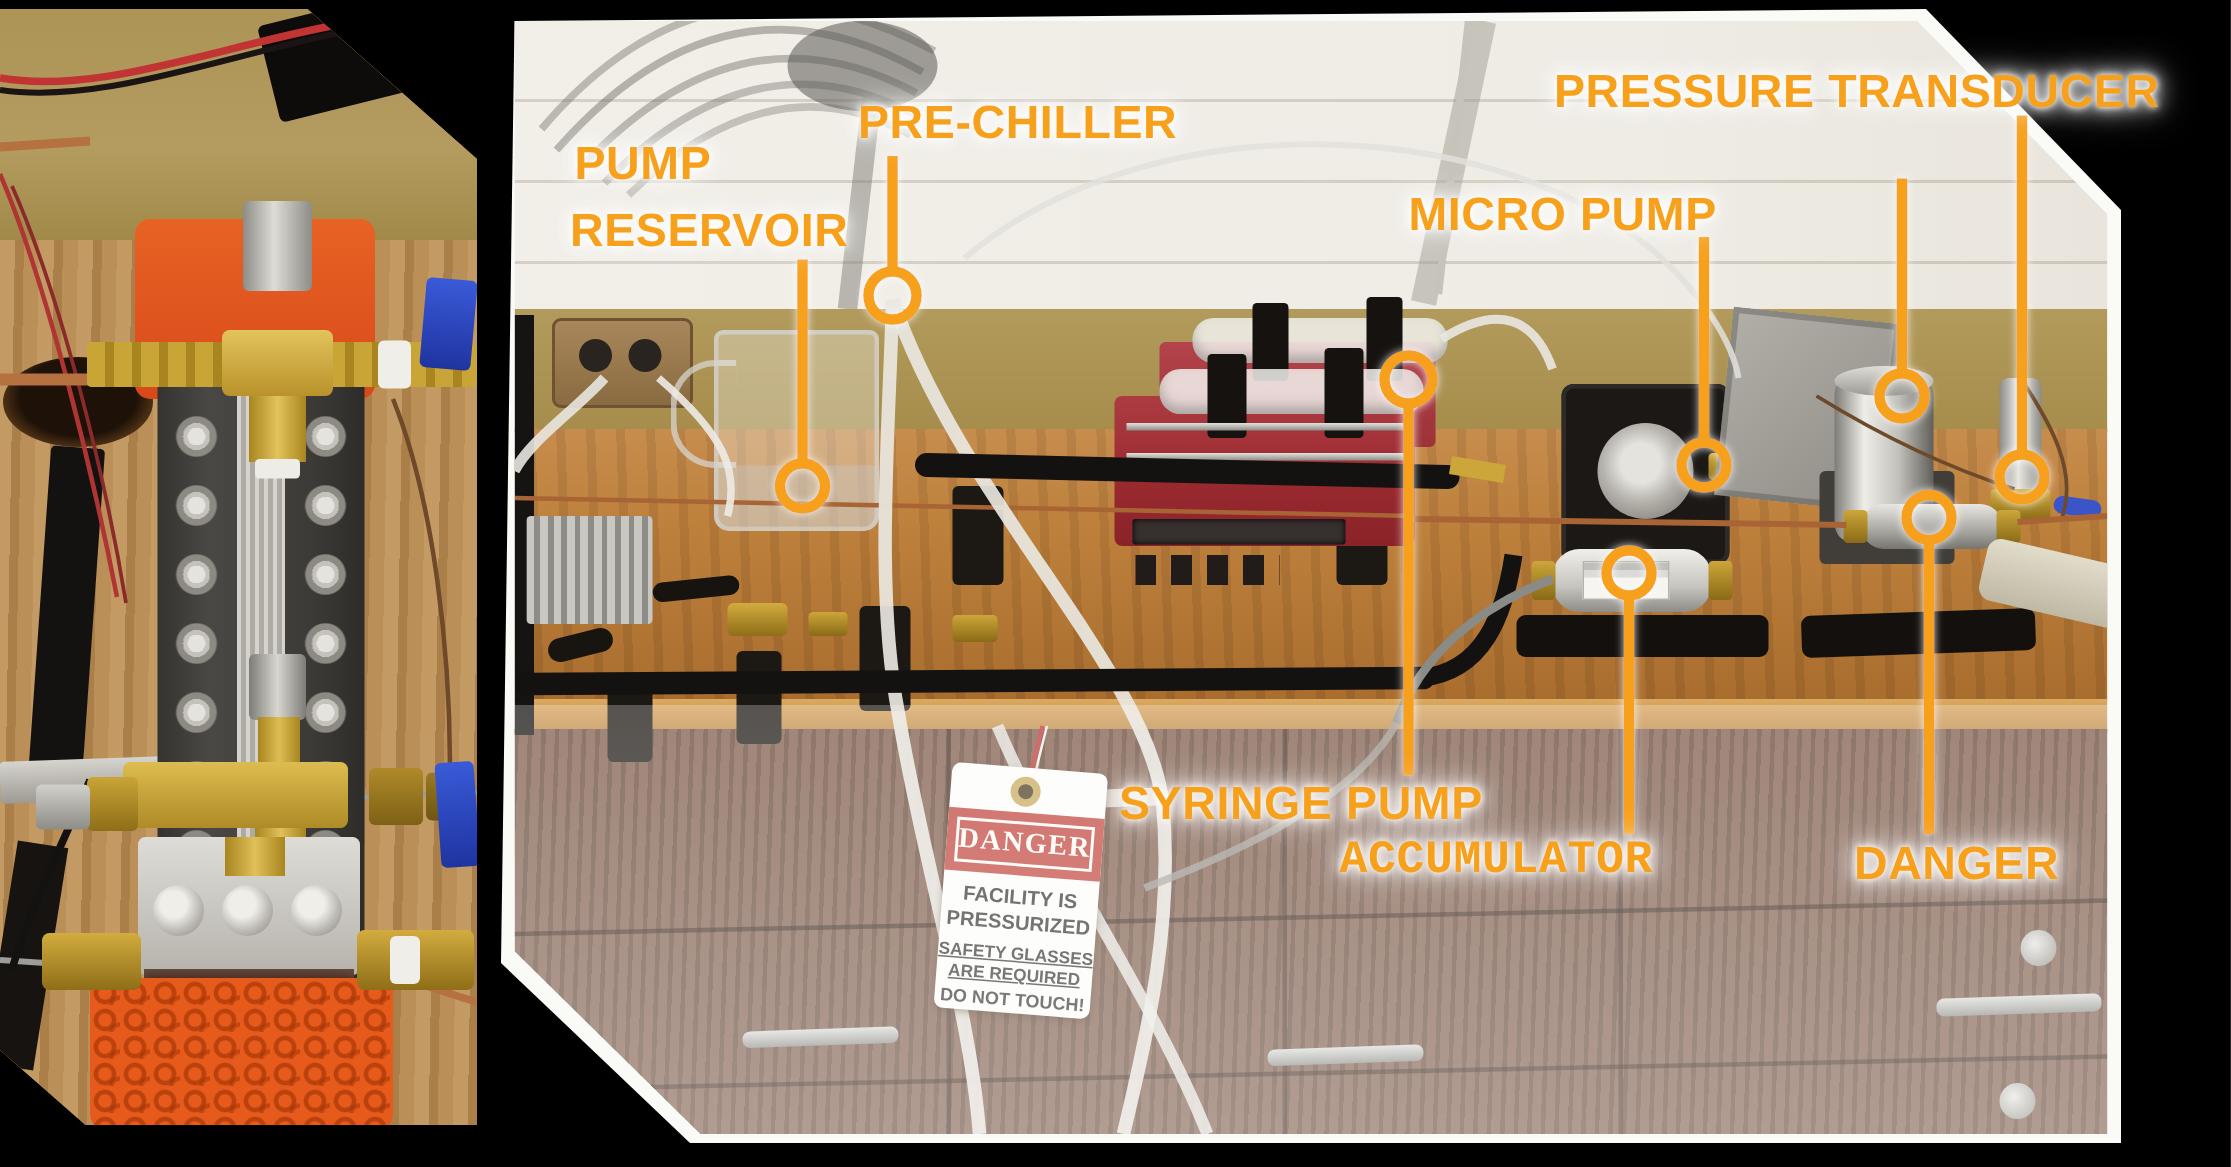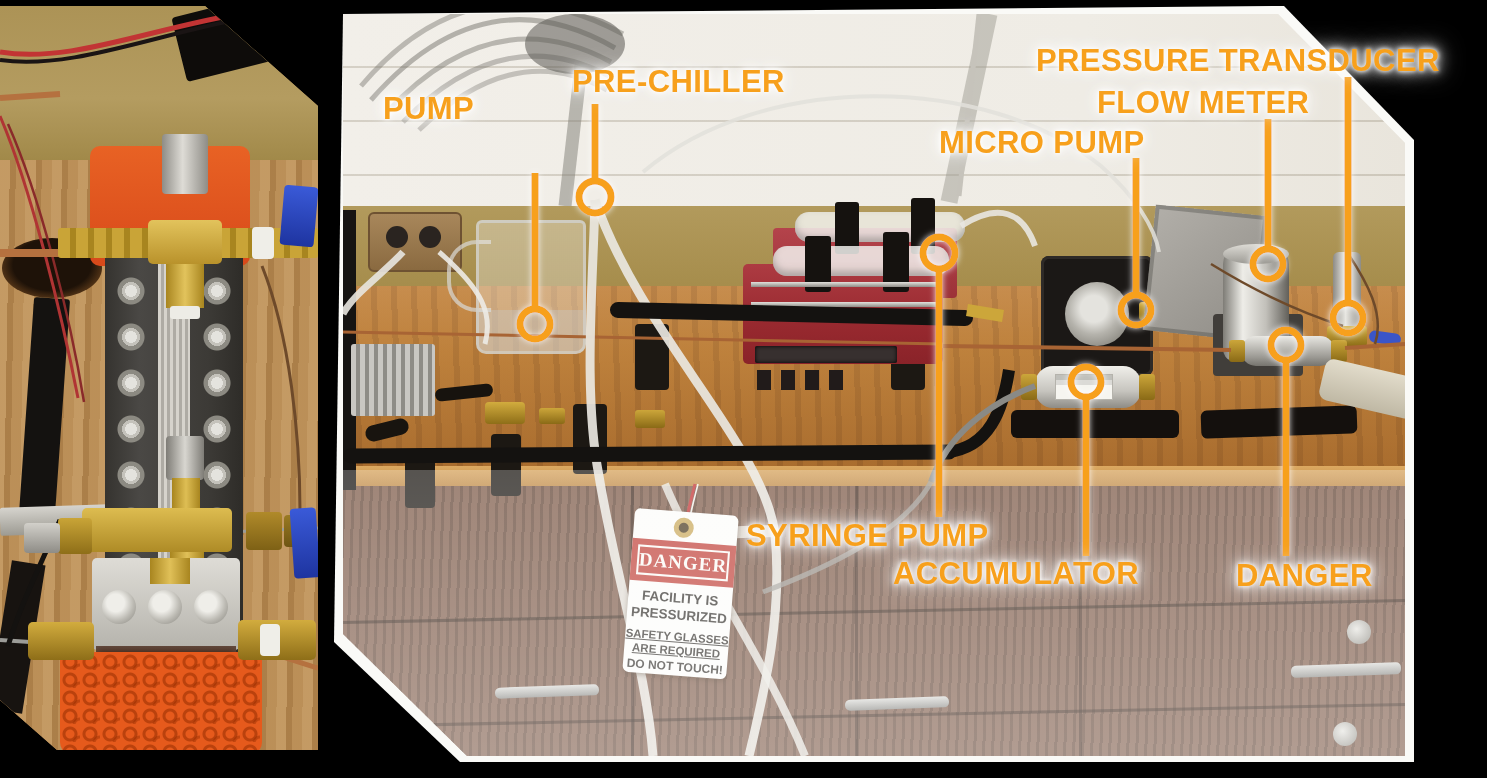--- a/index.html
+++ b/index.html
@@ -289,21 +289,21 @@
       <circle cx="939" cy="253" r="16"></circle>
       <line x1="939" y1="270" x2="939" y2="517"></line>
       <circle cx="1086" cy="382" r="15"></circle>
       <line x1="1086" y1="398" x2="1086" y2="556"></line>
       <circle cx="1286" cy="345" r="15"></circle>
       <line x1="1286" y1="361" x2="1286" y2="556"></line>
     </g>
   </svg>
 
   <div class="callout-label" style="left:383px;top:93px;">PUMP</div>
+  <div class="callout-label" style="left:380px;top:138px;">RESERVOIR</div>
   <div class="callout-label" style="left:572px;top:66px;">PRE-CHILLER</div>
   <div class="callout-label" style="left:939px;top:127px;">MICRO PUMP</div>
-  <div class="callout-label" style="left:1097px;top:87px;">FLOW METER</div>
   <div class="callout-label" style="left:1036px;top:45px;">PRESSURE TRANSDUCER</div>
   <div class="callout-label" style="left:746px;top:520px;">SYRINGE PUMP</div>
-  <div class="callout-label" style="left:893px;top:558px;">ACCUMULATOR</div>
+  <div class="callout-label" style="left:893px;top:558px;font-family:Liberation Mono, monospace;">ACCUMULATOR</div>
   <div class="callout-label" style="left:1236px;top:560px;">DANGER</div>
 
 </div>
 
 </body></html>

